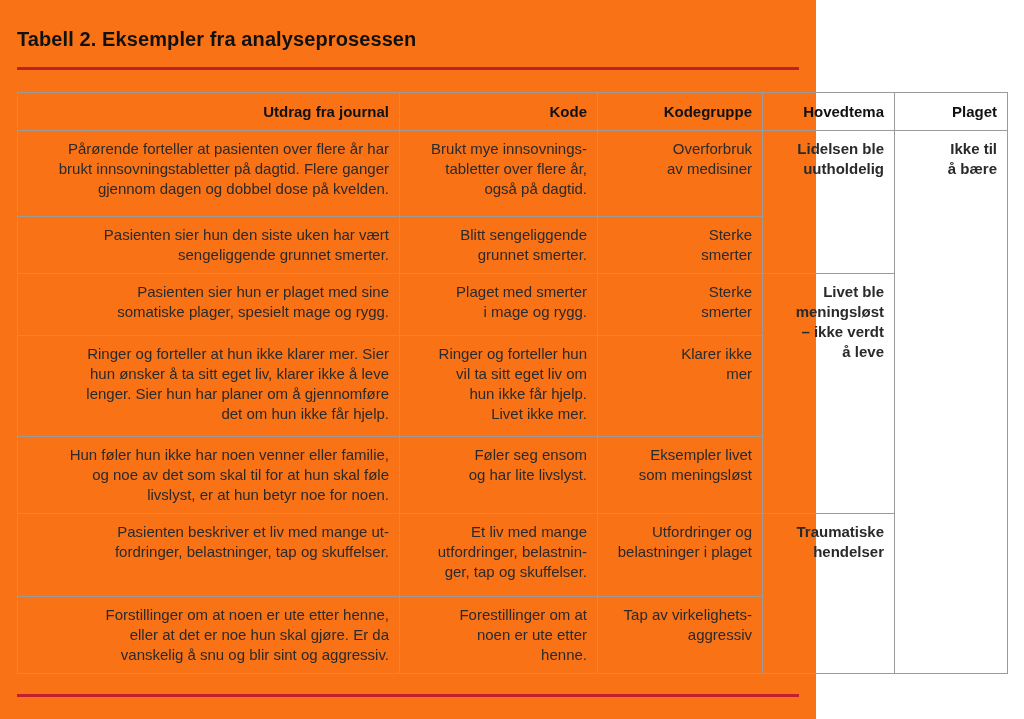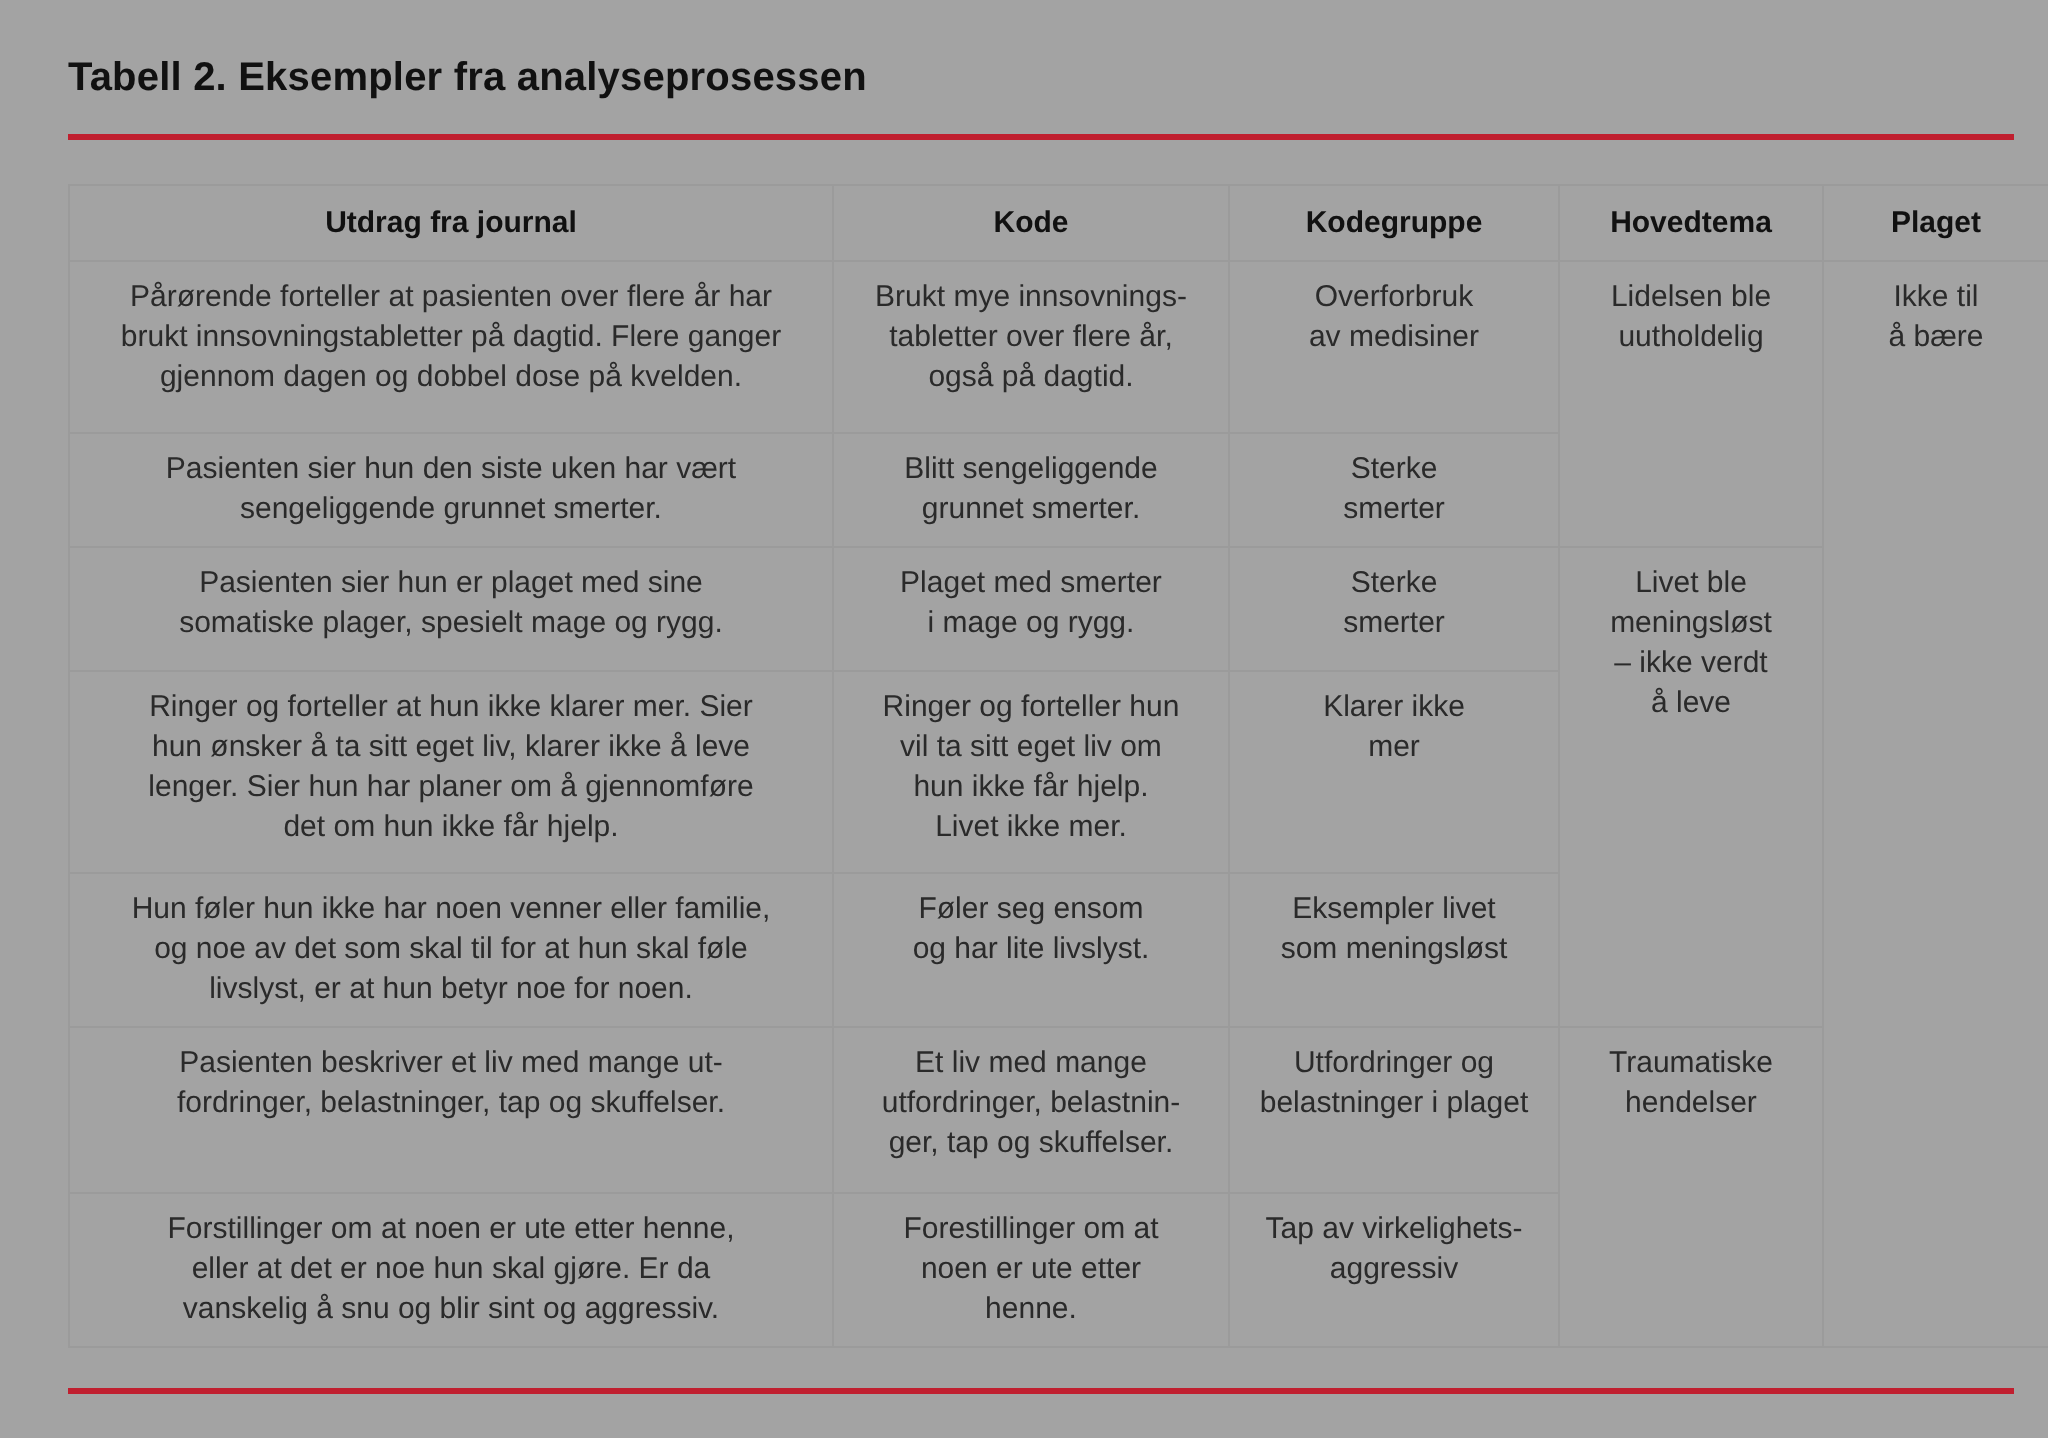--- a/index.html
+++ b/index.html
@@ -3,24 +3,24 @@
 <meta charset="utf-8">
 <style>
   * { margin: 0; padding: 0; box-sizing: border-box; }
   html, body {
     width: 1024px;
     background: #ffffff;
     font-family: "Liberation Sans", sans-serif;
     color: #1f1f1f;
   }
   .page {
-    width: 1024px;
+    width: 816px;
     height: 719px;
-    padding: 27px 17px 0 34px;
-    background: #a3a3a3;
+    padding: 27px 17px 0 17px;
+    background: #f97316;
   }
   .title {
     font-size: 20px;
     line-height: 24px;
     color: #111111;
     letter-spacing: 0.1px;
   }
   .title .title-label { font-weight: bold; }
   .rule {
     height: 3px;
@@ -30,38 +30,38 @@
   }
   .rule.bottom { margin-top: 20px; }
   table.analysis {
     margin-top: 22px;
     width: 990px;
     border-collapse: collapse;
     table-layout: fixed;
   }
   table.analysis th, table.analysis td {
     border: 1px solid #9b9b9b;
-    text-align: center;
+    text-align: right;
     font-size: 15px;
     padding: 8px 10px;
     white-space: pre-line;
     overflow: hidden;
   }
   table.analysis th {
     font-weight: bold;
     color: #111111;
     vertical-align: middle;
     line-height: 18px;
   }
   table.analysis td {
     vertical-align: top;
     line-height: 20px;
     color: #2a2a2a;
   }
-  td.c-hovedtema, td.c-konsept { vertical-align: middle; }
+  td.c-hovedtema, td.c-konsept { vertical-align: middle; font-weight: bold; }
   tr.hdr  { height: 38px; }
   tr.r1 { height: 86px; }
   tr.r2 { height: 55px; }
   tr.r3 { height: 62px; }
   tr.r4 { height: 101px; }
   tr.r5 { height: 76px; }
   tr.r6 { height: 83px; }
   tr.r7 { height: 73px; }
 </style>
 </head>

